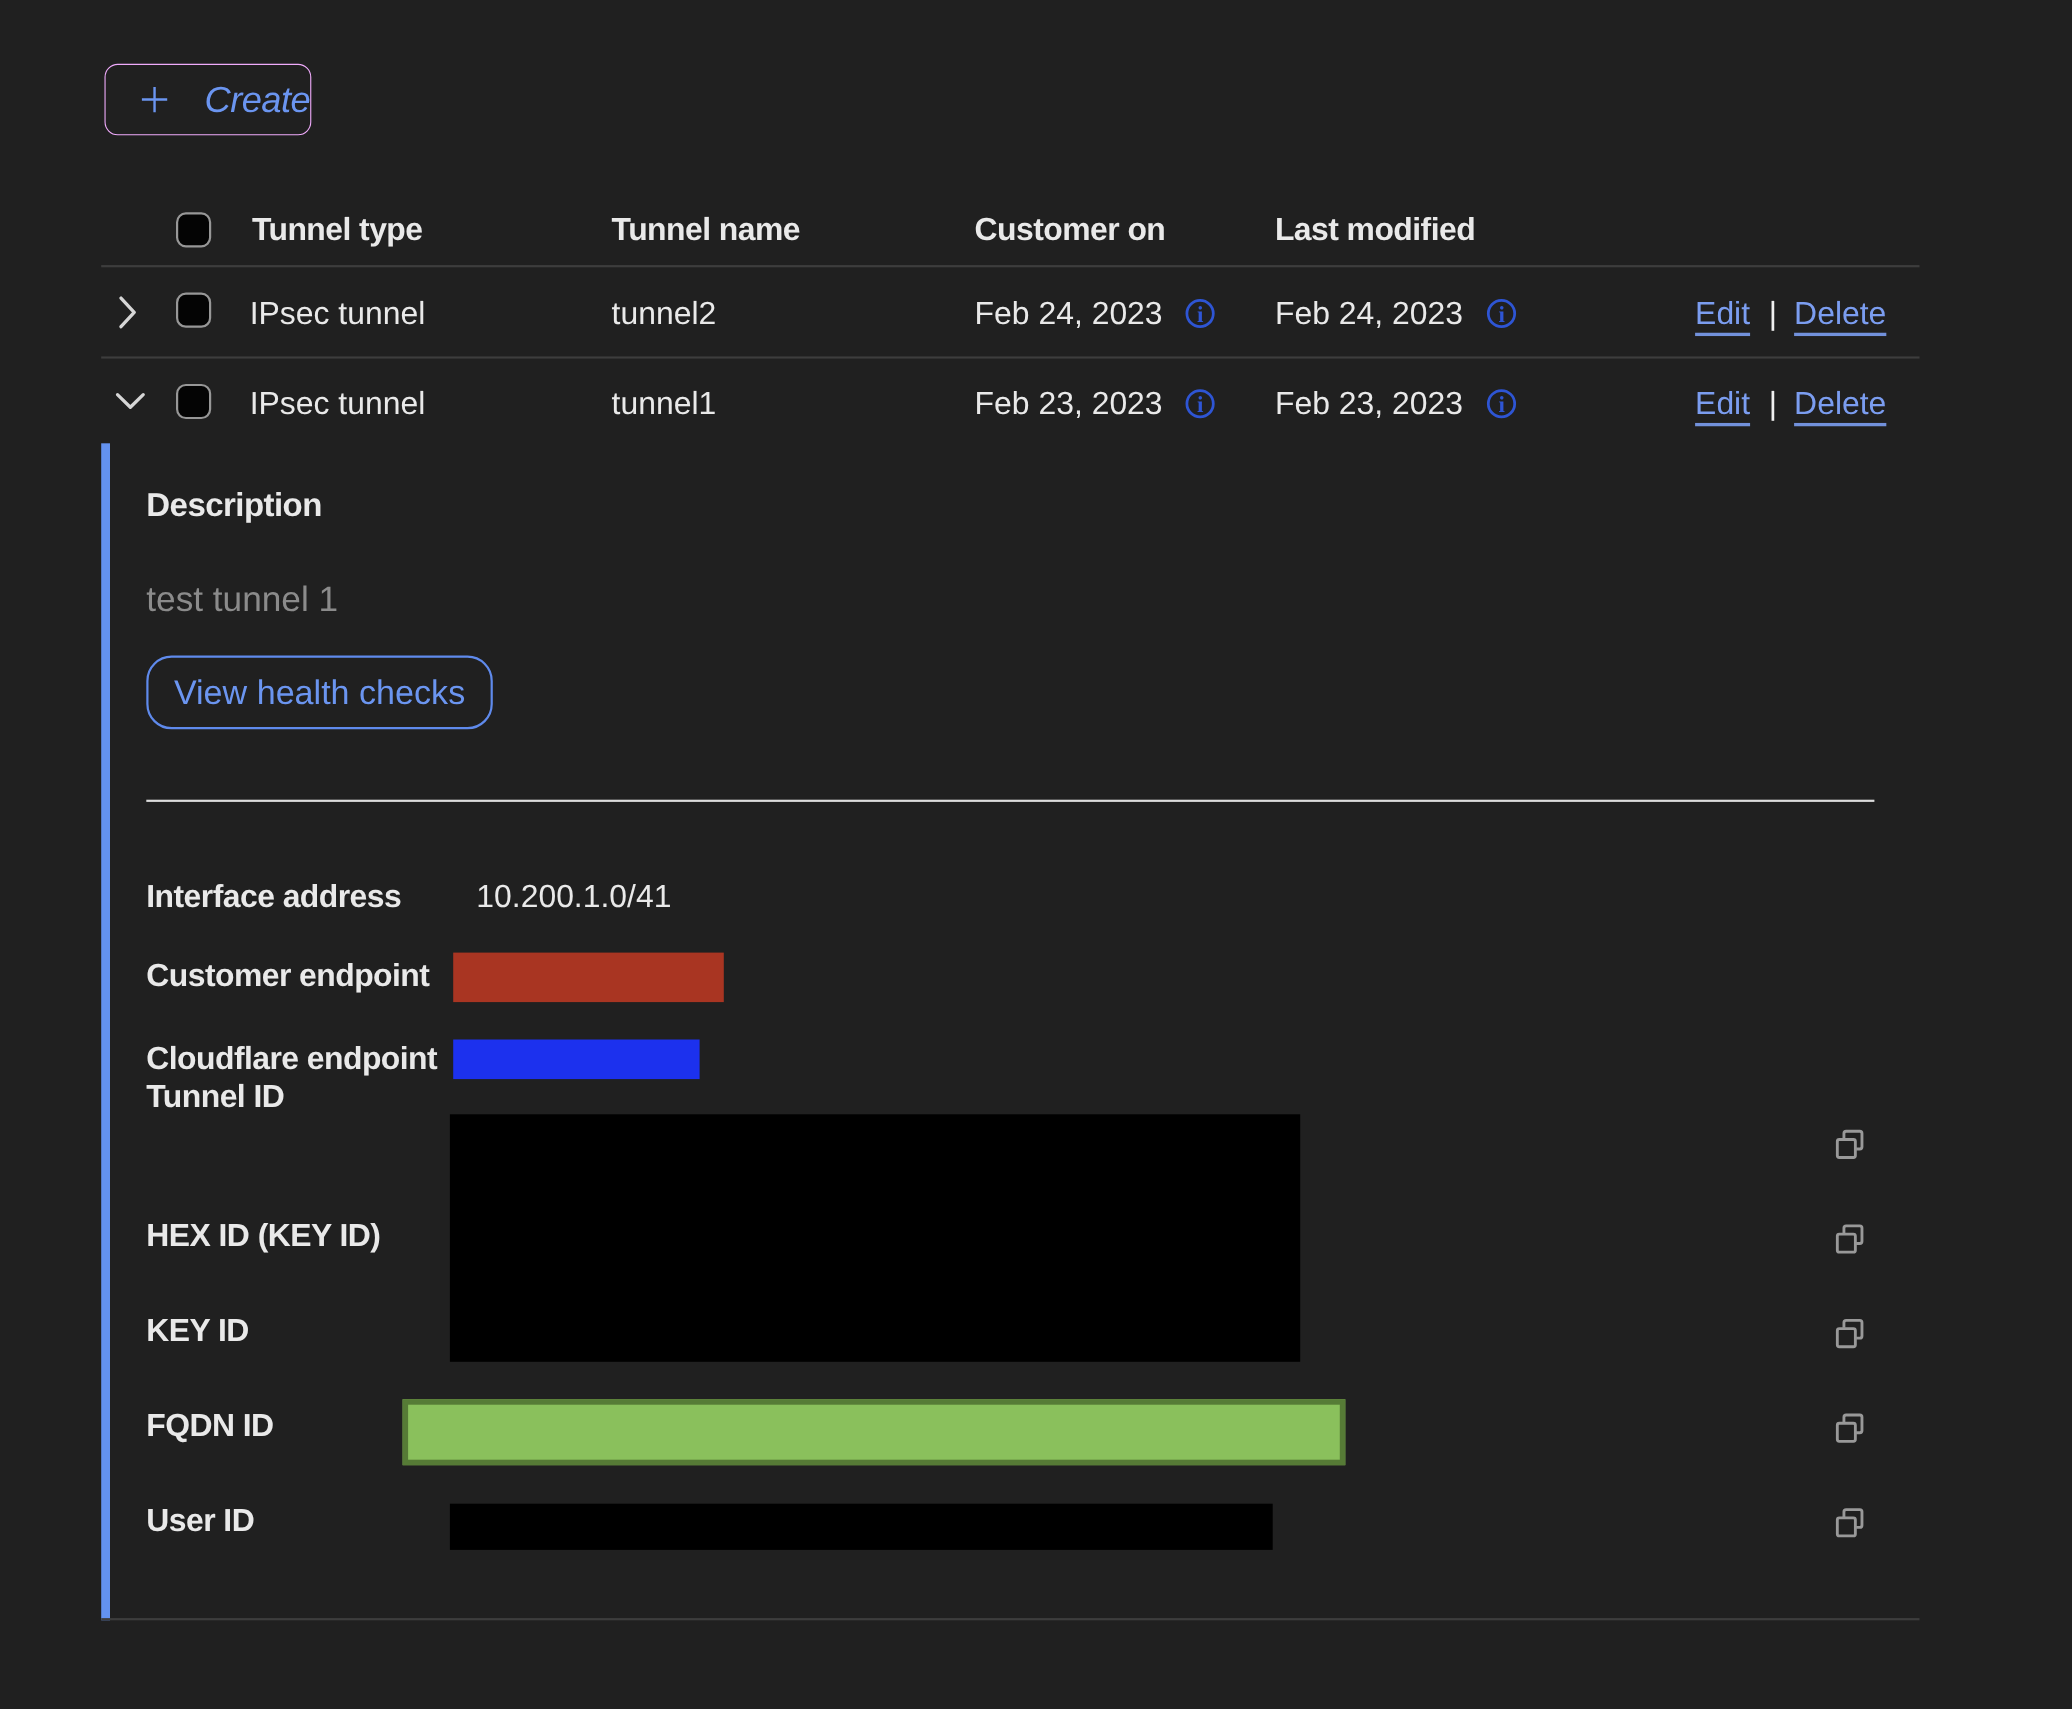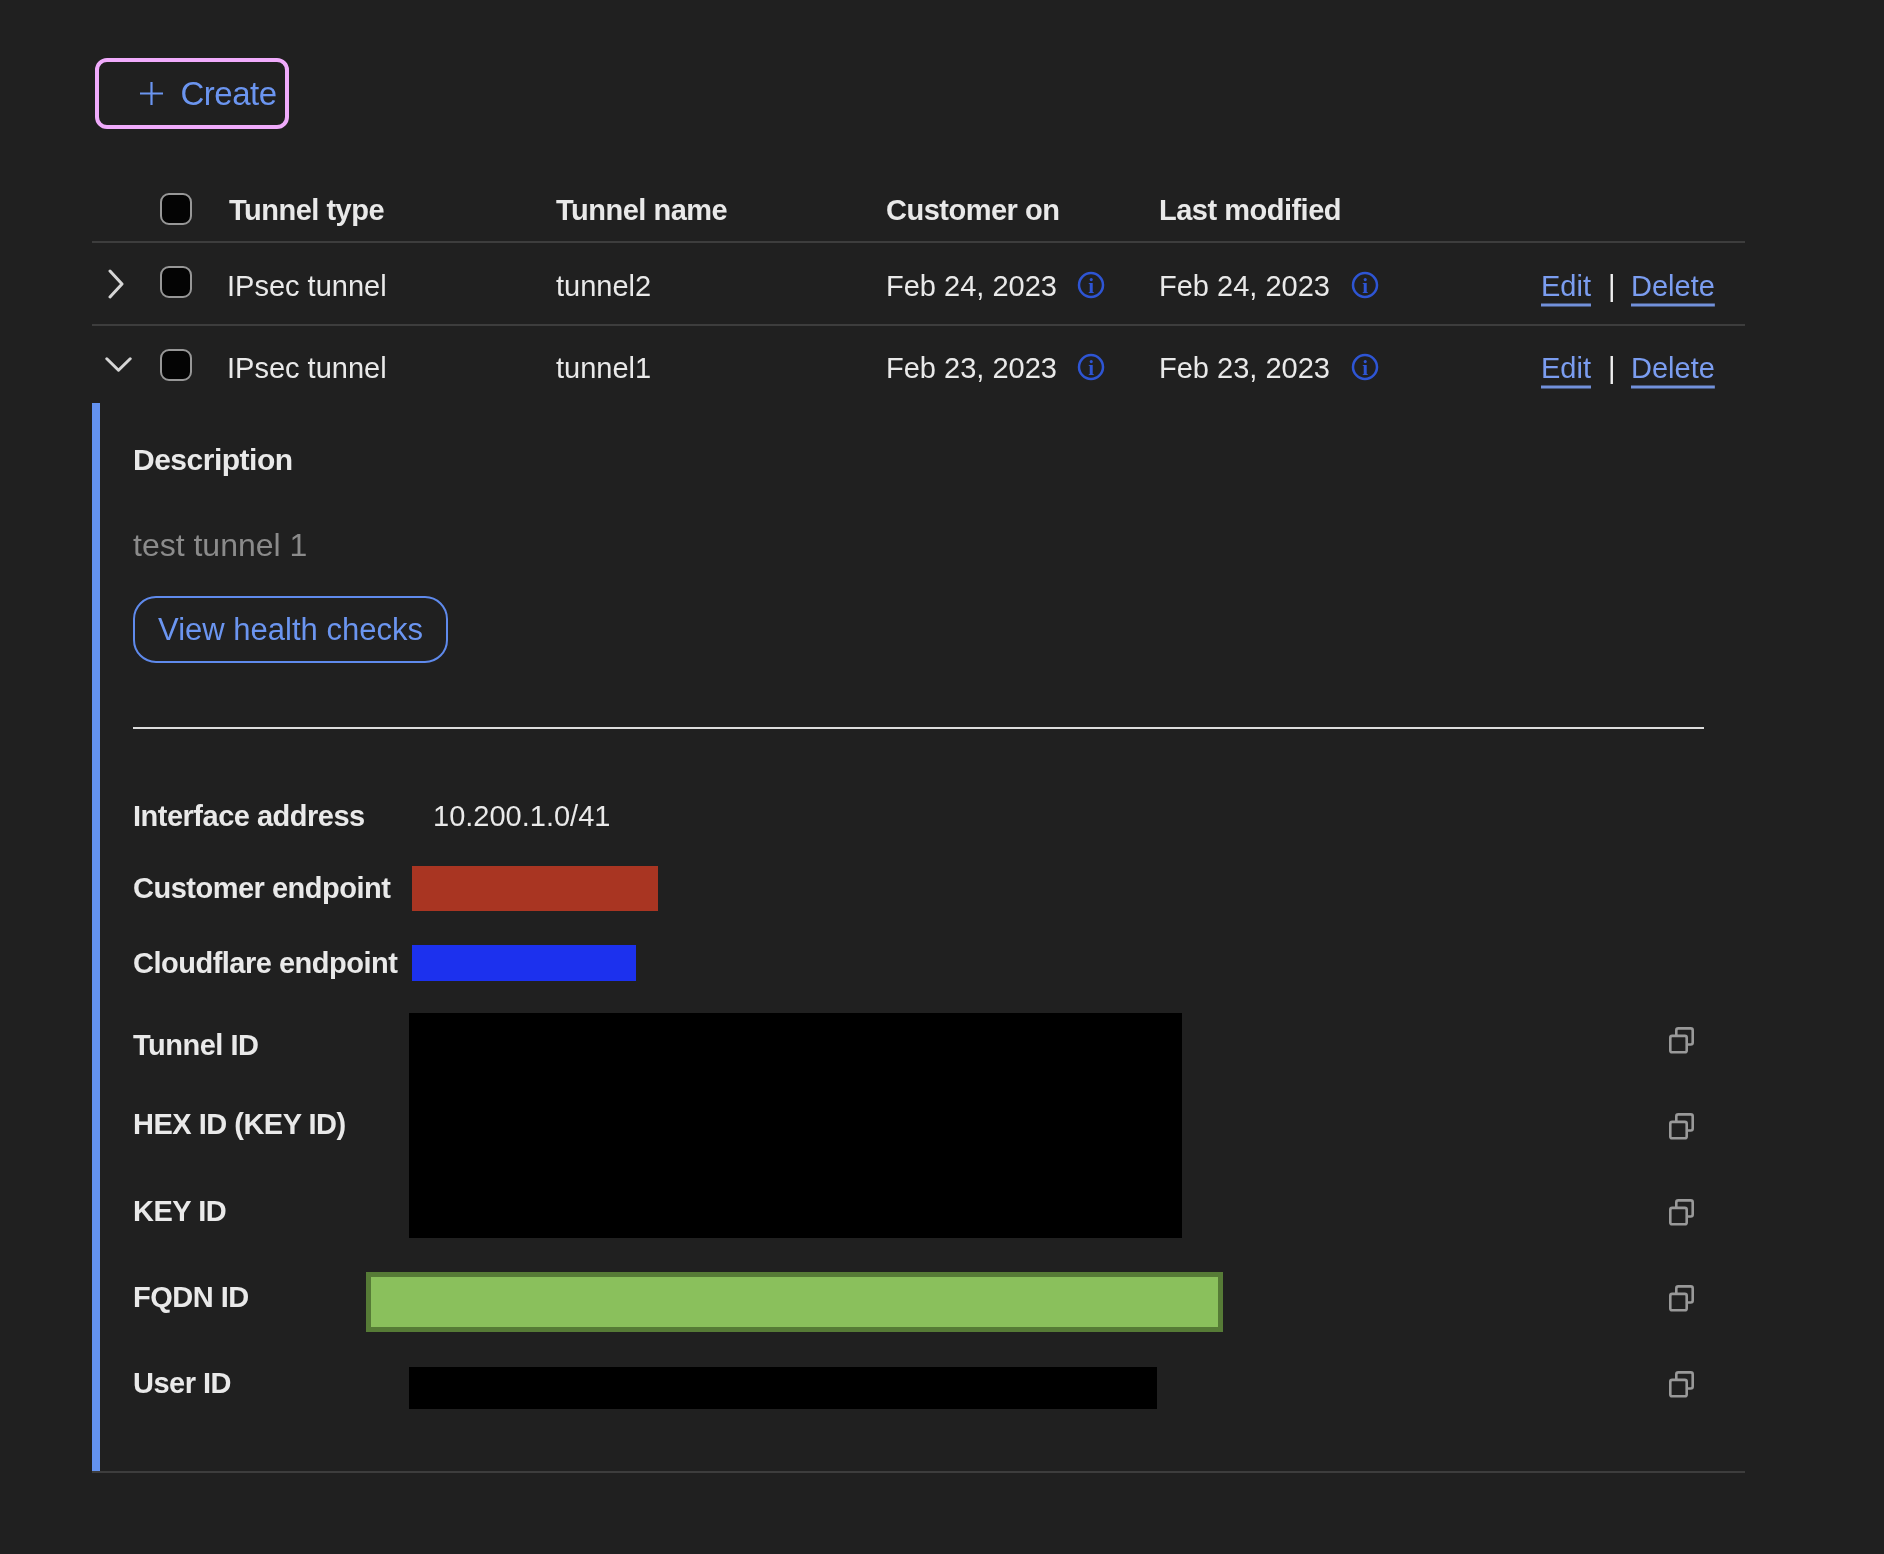--- a/index.html
+++ b/index.html
@@ -11,21 +11,21 @@
   .b{font-weight:700;letter-spacing:-0.5px;}
   .link{font-size:29px;color:#7b9df0;text-decoration:underline;
         text-decoration-thickness:2.5px;text-underline-offset:8px;
         text-decoration-color:rgba(123,157,240,0.9);}
   .hr{height:2px;background:#3d3d3d;}
   .cb{width:28px;height:28px;border:2px solid #979797;border-radius:9px;background:#040404;}
 </style>
 </head>
 <body>
 
-<div class="abs" style="left:95px;top:58px;width:154px;height:63px;border:4px solid #f0abfc;border-radius:12px;display:flex;align-items:center;justify-content:center;padding-left:32px;">
+<div class="abs" style="left:95px;top:58px;width:154px;height:63px;border:1px solid #f0abfc;border-radius:12px;display:flex;align-items:center;justify-content:space-between;padding-left:32px;font-style:italic;">
   <svg width="25" height="25" viewBox="0 0 25 25" style="margin-right:16px;">
     <path d="M12.5 1 V24 M1 12.5 H24" stroke="#6b95f0" stroke-width="2.2" fill="none"></path>
   </svg>
   <span style="font-size:33px;color:#6b95f0;letter-spacing:-0.5px;">Create</span>
 </div>
 
 <div class="abs cb" style="left:160px;top:193px;"></div>
 <div class="abs cy t b" style="left:229px;top:210px;">Tunnel type</div>
 <div class="abs cy t b" style="left:556px;top:210px;">Tunnel name</div>
 <div class="abs cy t b" style="left:886px;top:210px;">Customer on</div>
@@ -86,21 +86,21 @@
 
 <div class="abs cy t b" style="left:133px;top:816px;">Interface address</div>
 <div class="abs cy t" style="left:433px;top:816px;">10.200.1.0/41</div>
 
 <div class="abs cy t b" style="left:133px;top:888px;">Customer endpoint</div>
 <div class="abs" style="left:412px;top:866px;width:246px;height:45px;background:#a93522;"></div>
 
 <div class="abs cy t b" style="left:133px;top:963px;">Cloudflare endpoint</div>
 <div class="abs" style="left:412px;top:945px;width:224px;height:36px;background:#1c31ee;"></div>
 
-<div class="abs cy t b" style="left:133px;top:1045px;">Tunnel ID</div>
+<div class="abs cy t b" style="left:133px;top:998px;">Tunnel ID</div>
 <div class="abs" style="left:409px;top:1013px;width:773px;height:225px;background:#000;"></div>
 <div class="abs cy t b" style="left:133px;top:1124px;">HEX ID (KEY ID)</div>
 <div class="abs cy t b" style="left:133px;top:1211px;">KEY ID</div>
 
 <div class="abs cy t b" style="left:133px;top:1297px;">FQDN ID</div>
 <div class="abs" style="left:366px;top:1272px;width:847px;height:50px;background:#8ac05c;border:5px solid #567b36;"></div>
 
 <div class="abs cy t b" style="left:133px;top:1383px;">User ID</div>
 <div class="abs" style="left:409px;top:1367px;width:748px;height:42px;background:#000;"></div>
 

